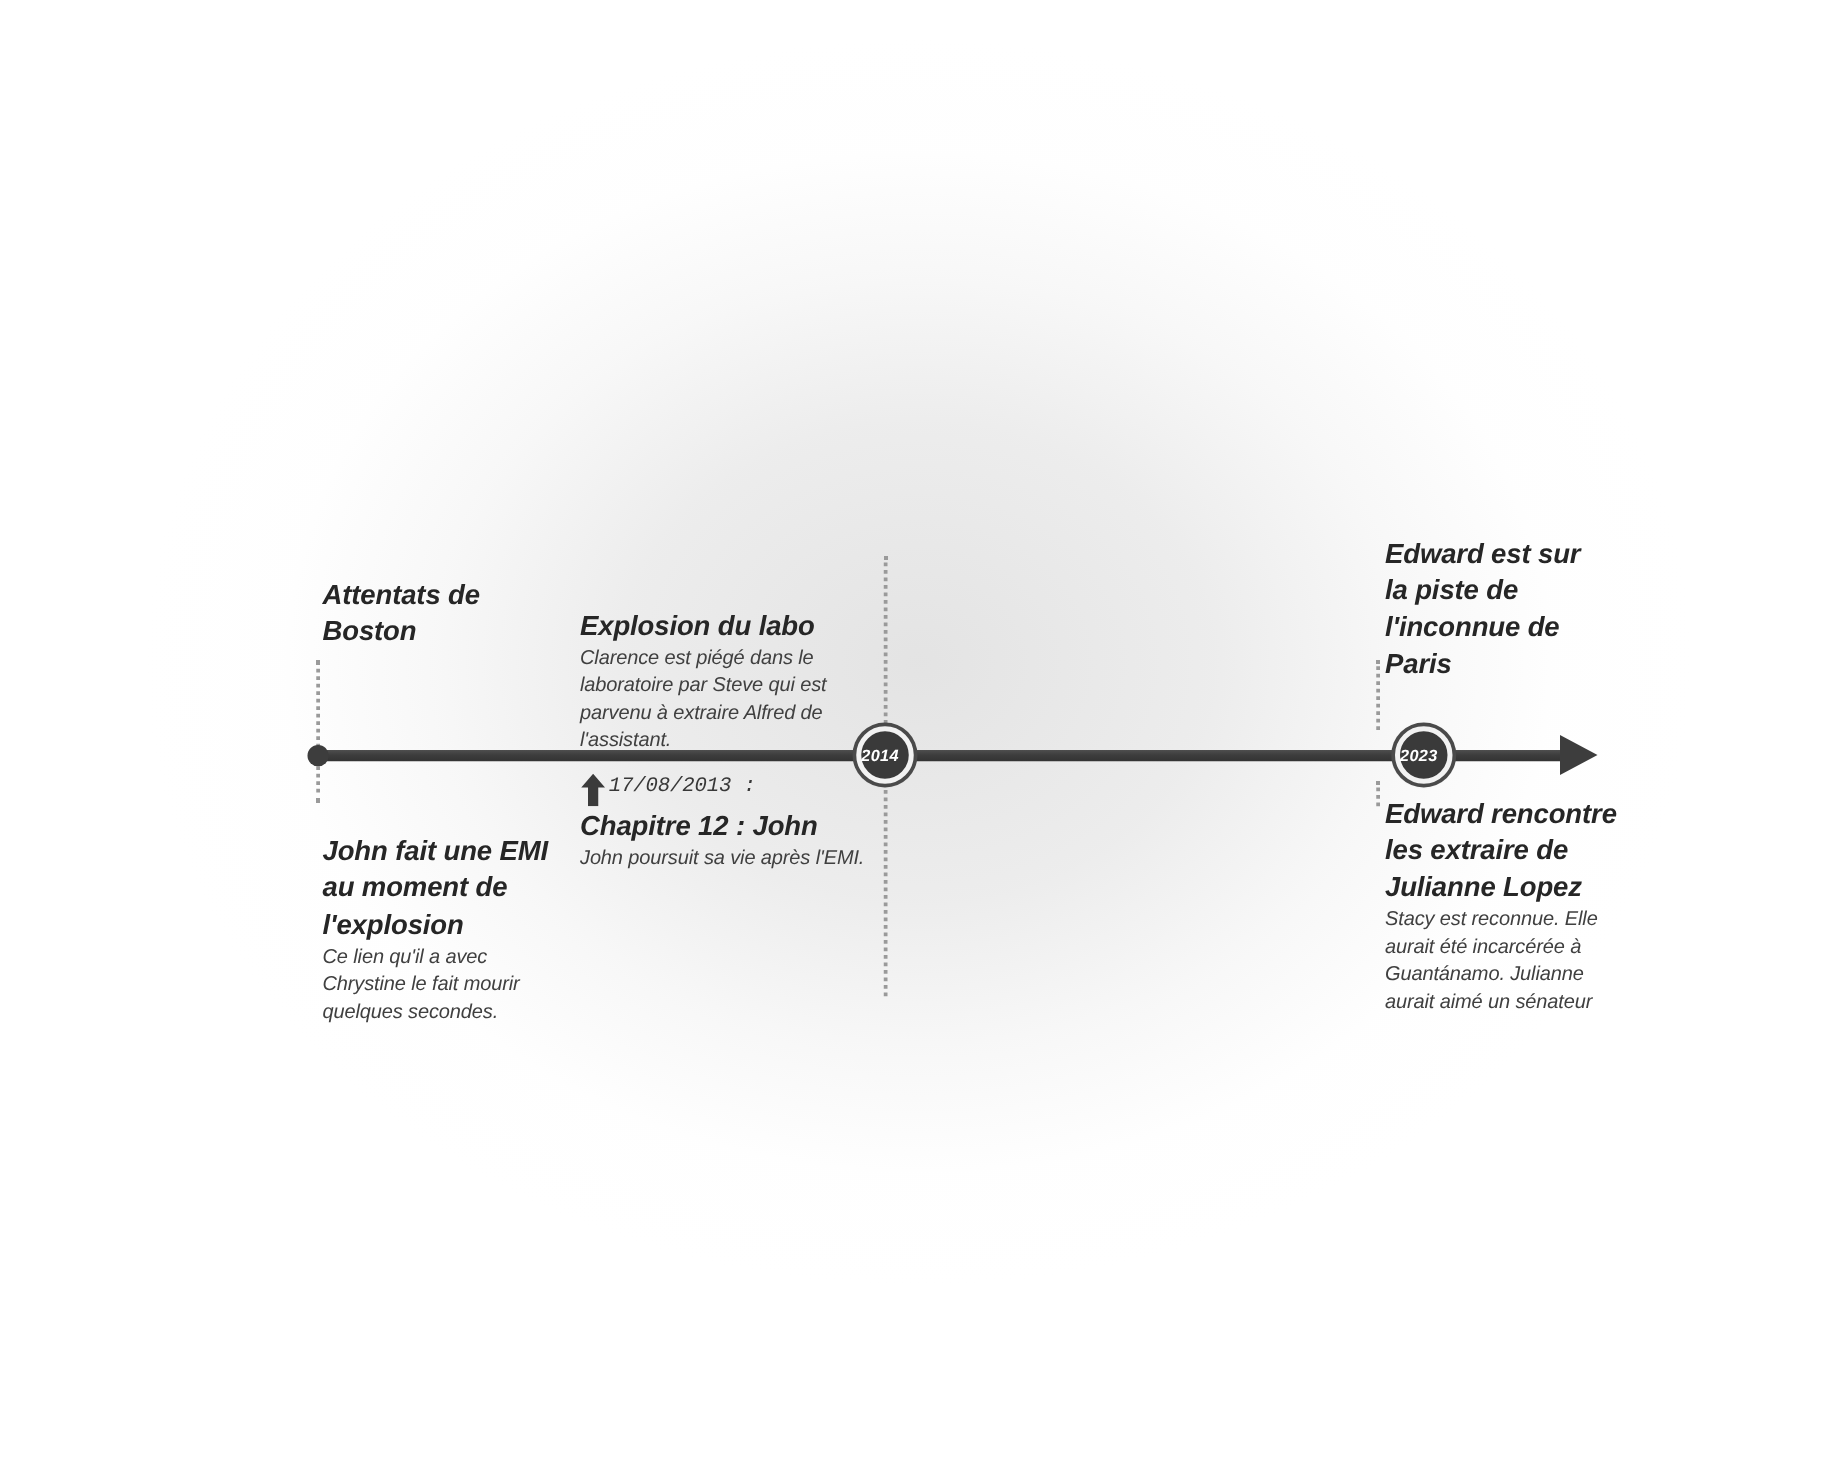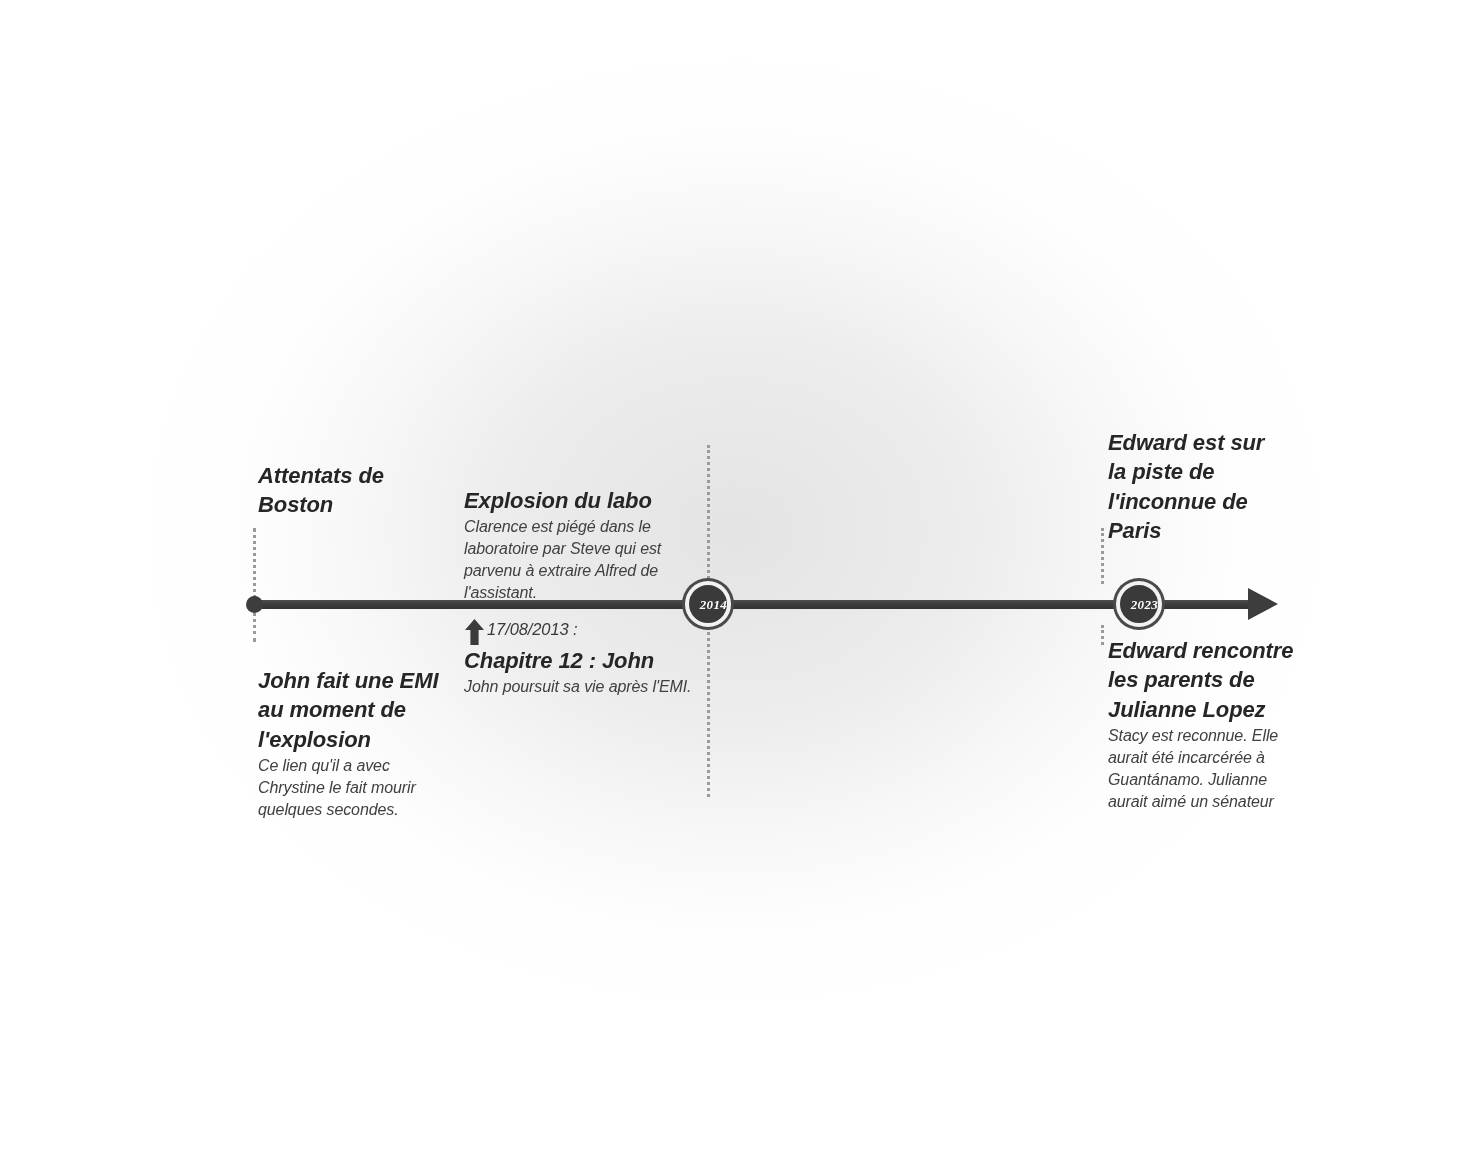--- a/index.html
+++ b/index.html
@@ -74,23 +74,22 @@
   .node {
     position: absolute;
     width: 46px;
     height: 46px;
     border-radius: 50%;
     background: #3a3a3a;
     border: 4px solid #f2f2f2;
     box-shadow: 0 0 0 3px #4a4a4a, 0 1px 3px rgba(0,0,0,0.35);
     display: flex;
     align-items: center;
-    justify-content: flex-end;
+    justify-content: flex-start;
     box-sizing: border-box;
-    font-family: Liberation Serif, serif;
   }
   .node-label {
     color: #ffffff;
     font-size: 13px;
     font-weight: bold;
     font-style: italic;
     letter-spacing: 0.3px;
     line-height: 1;
   }
   .node.n-2014 { left: 685px;  top: 581px; }
@@ -125,20 +124,21 @@
   .ev-chapitre    { left: 464px;  top: 618px; width: 252px; }
   .ev-edward-paris{ left: 1108px; top: 428px; width: 172px; }
   .ev-edward-par  { left: 1108px; top: 636px; width: 190px; }
 
   
   .date-line {
     display: flex;
     align-items: flex-start;
     gap: 2px;
     margin: 0 0 1px 0;
+    font-family: Liberation Mono, monospace;
   }
   .up-arrow-icon {
     display: inline-block;
     width: 21px;
     height: 26px;
     flex: 0 0 auto;
     margin-top: 1px;
   }
   .up-arrow-icon svg { display: block; }
   .date-text {
@@ -197,17 +197,17 @@
     </div>
     <p class="e-title">Chapitre 12 : John</p>
     <p class="e-body">John poursuit sa vie après l'EMI.</p>
   </div>
 
   <div class="event ev-edward-paris">
     <p class="e-title">Edward est sur la piste de l'inconnue de Paris</p>
   </div>
 
   <div class="event ev-edward-par">
-    <p class="e-title">Edward rencontre les parents de Julianne Lopez</p>
+    <p class="e-title">Edward rencontre les extraire de Julianne Lopez</p>
     <p class="e-body">Stacy est reconnue. Elle aurait été incarcérée à Guantánamo. Julianne aurait aimé un sénateur</p>
   </div>
 
 </div>
 
 </body></html>

